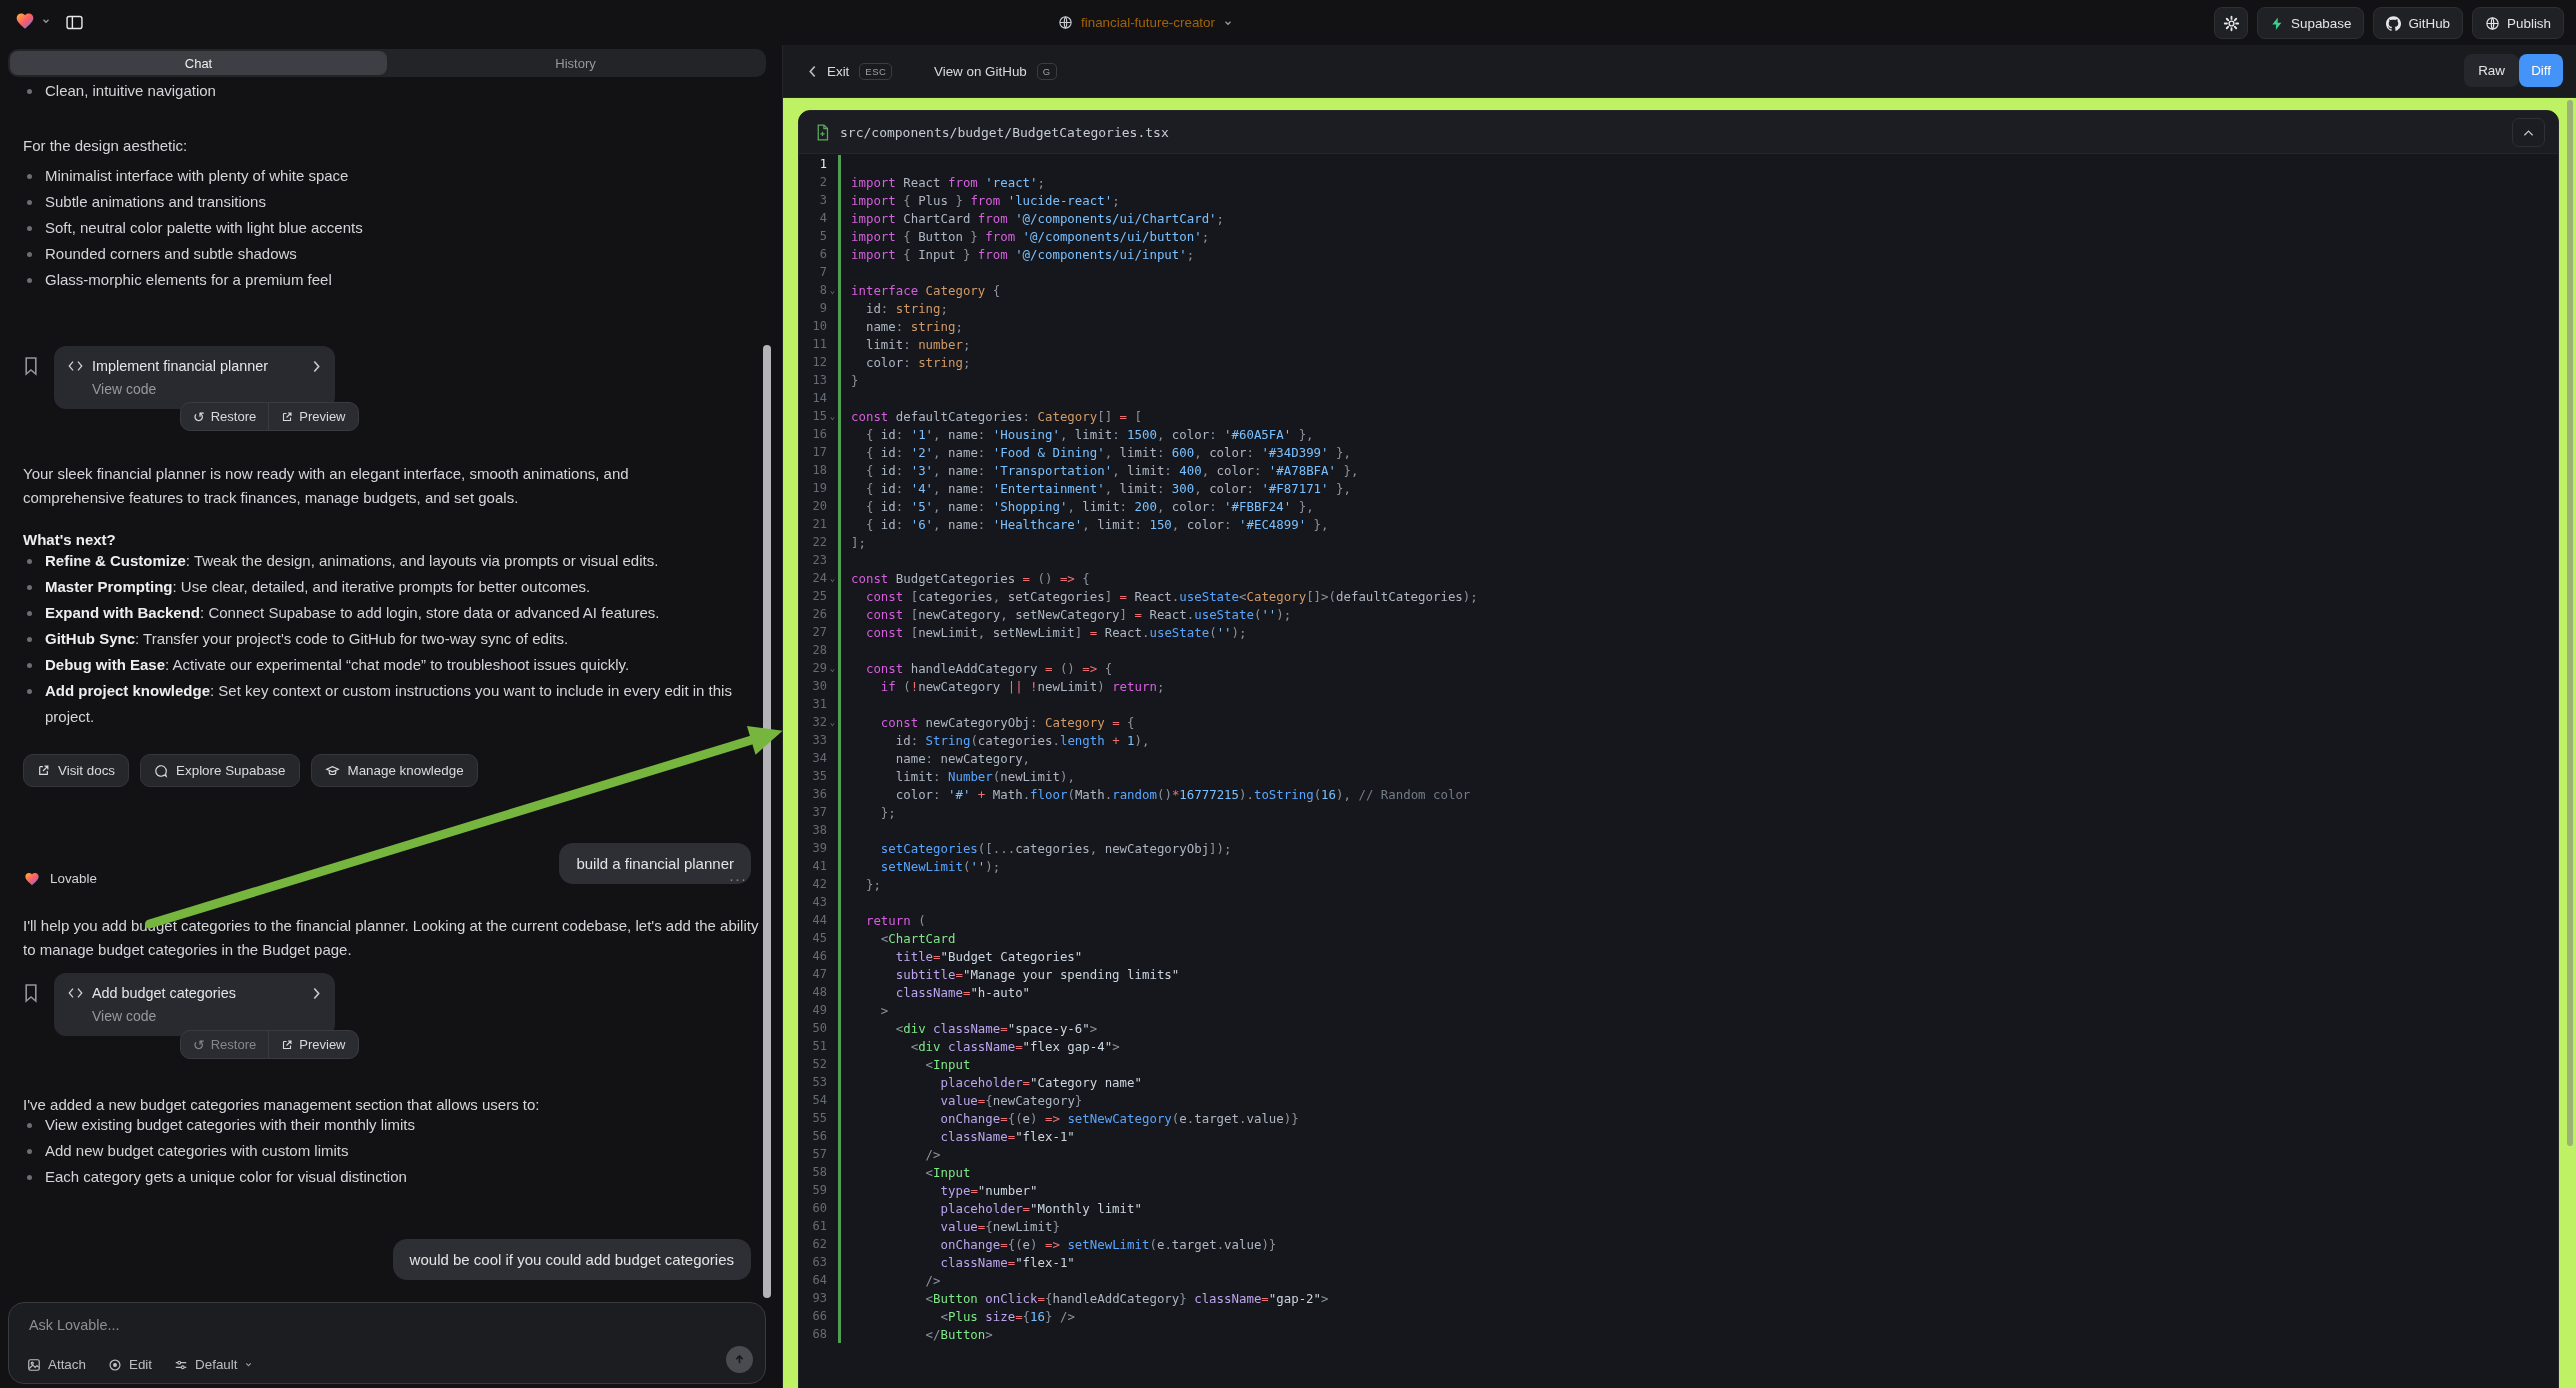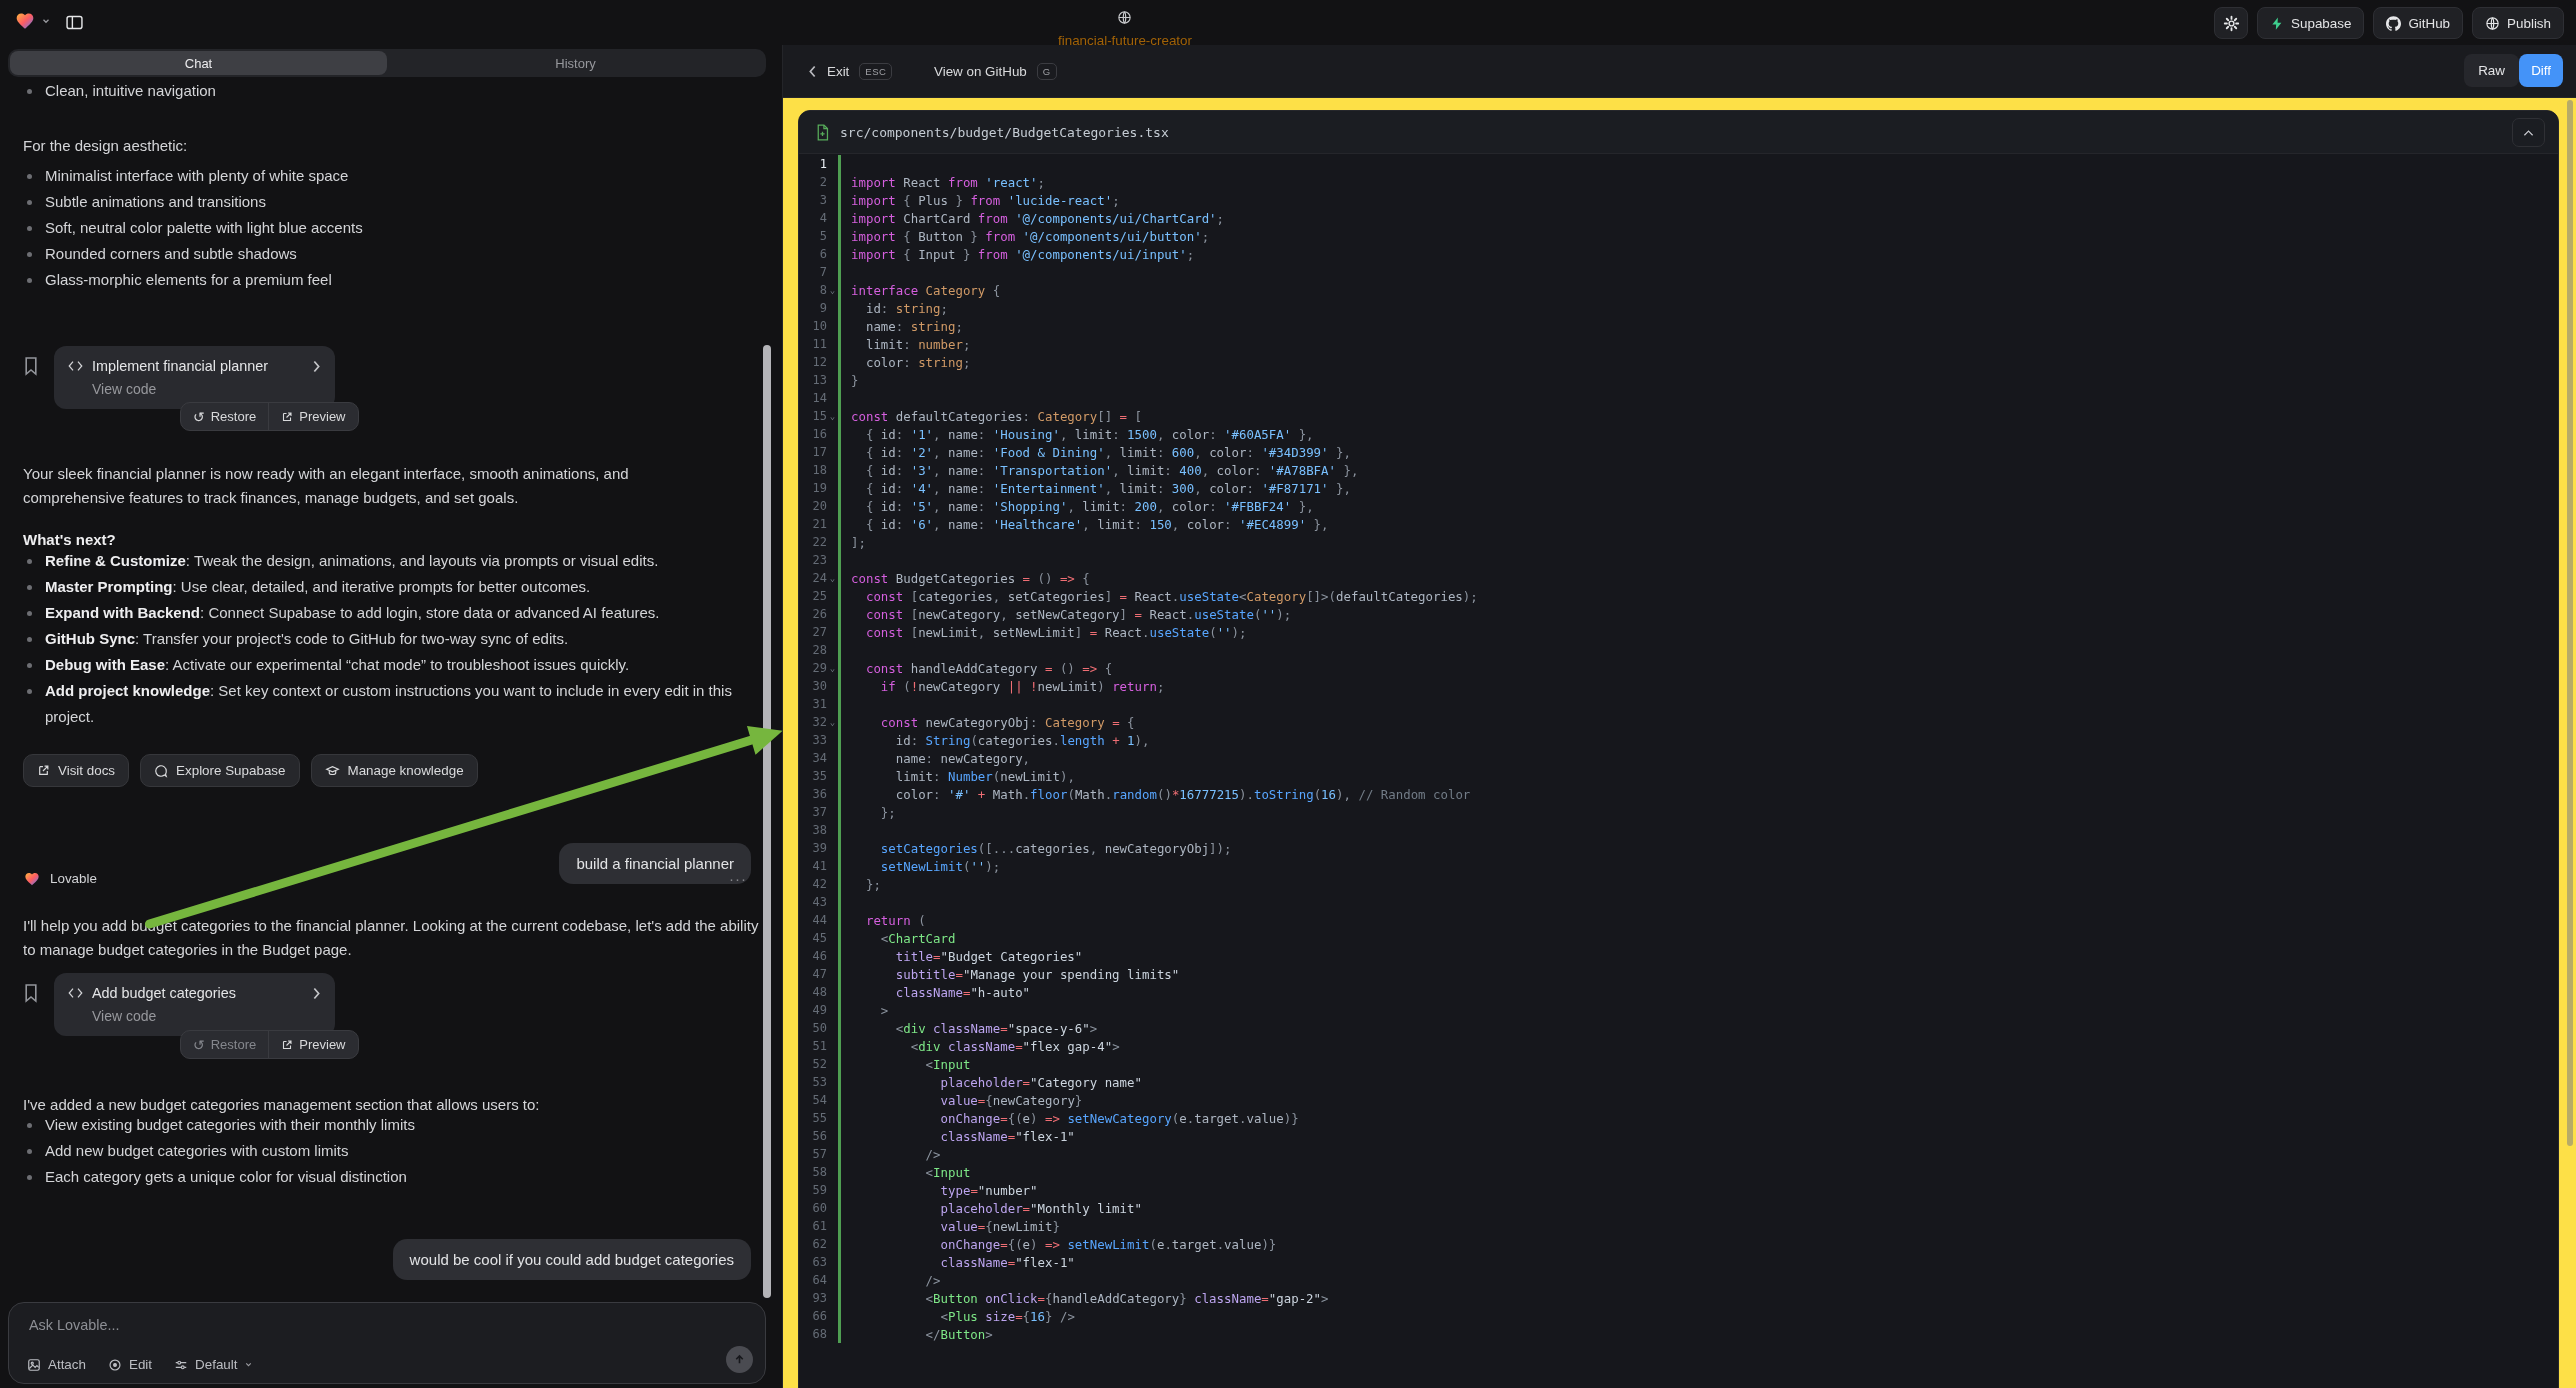--- a/index.html
+++ b/index.html
@@ -6,21 +6,21 @@
   .stage{position:relative;width:2576px;height:1388px;background:#121214;overflow:hidden;
          font-family:"Liberation Sans",sans-serif;color:#d4d5d8;}
   svg{display:block}
 
   
   .topbar{position:absolute;left:0;top:0;right:0;height:45px;background:#121214;}
   .logo-group{position:absolute;left:14px;top:11px;display:flex;align-items:center;gap:5px;}
   .toggle-btn{position:absolute;left:58px;top:8px;width:32px;height:29px;border-radius:7px;
               display:flex;align-items:center;justify-content:center;}
   .proj-group{position:absolute;left:1058px;top:10px;height:25px;display:flex;align-items:center;gap:8px;
-              color:#a16207;font-size:13.4px;flex-direction:column;}
+              color:#a16207;font-size:13.4px;}
   .top-right{position:absolute;right:12px;top:7px;display:flex;align-items:center;gap:9px;}
   .tb-pill{height:30px;display:flex;align-items:center;gap:7px;padding:0 12px;border-radius:8px;
            background:#202125;border:1px solid #2e2f34;color:#e3e4e6;font-size:13.4px;}
   .tb-sq{width:32px;height:30px;display:flex;align-items:center;justify-content:center;border-radius:8px;
          background:#202125;border:1px solid #2e2f34;}
 
   
   .chat-panel{position:absolute;left:0;top:45px;width:782px;bottom:0;}
   .tabs{position:absolute;left:8px;top:4px;width:758px;height:28px;background:#232428;border-radius:10px;
         display:flex;padding:2px;box-sizing:border-box;}
@@ -67,21 +67,21 @@
              border:none;outline:none;resize:none;color:#e4e5e7;font-size:14.4px;
              font-family:"Liberation Sans",sans-serif;}
   .input-box textarea::placeholder{color:#8d8f95;}
   .input-tools{position:absolute;left:18px;bottom:11px;display:flex;align-items:center;gap:22px;
                color:#bcbec3;font-size:13.4px;}
   .tool{display:flex;align-items:center;gap:7px;}
   .send-btn{position:absolute;right:12px;bottom:10px;width:27px;height:27px;border-radius:50%;
             background:#4a4b51;display:flex;align-items:center;justify-content:center;}
 
   
-  .code-panel{position:absolute;left:782px;top:45px;right:0;bottom:0;background:#fde047;
+  .code-panel{position:absolute;left:782px;top:45px;right:0;bottom:0;background:#bef264;
               border-left:1px solid #242529;}
   .code-header{position:absolute;left:0;top:0;right:0;height:52px;background:#1a1b1f;
                border-bottom:1px solid #26272c;}
   .hdr-left{position:absolute;left:25px;top:0;height:52px;display:flex;align-items:center;gap:10px;
             color:#d9dadc;font-size:13.4px;}
   .kbd{border:1px solid #3b3c41;border-radius:5px;padding:2px 5px;font-size:9.5px;color:#9fa0a5;
        letter-spacing:0.5px;}
   .vog{position:absolute;left:151px;top:0;height:52px;display:flex;align-items:center;gap:10px;
        color:#d9dadc;font-size:13.4px;}
   .raw-btn{position:absolute;right:57px;top:9px;height:33px;padding:0 14px;display:flex;align-items:center;

